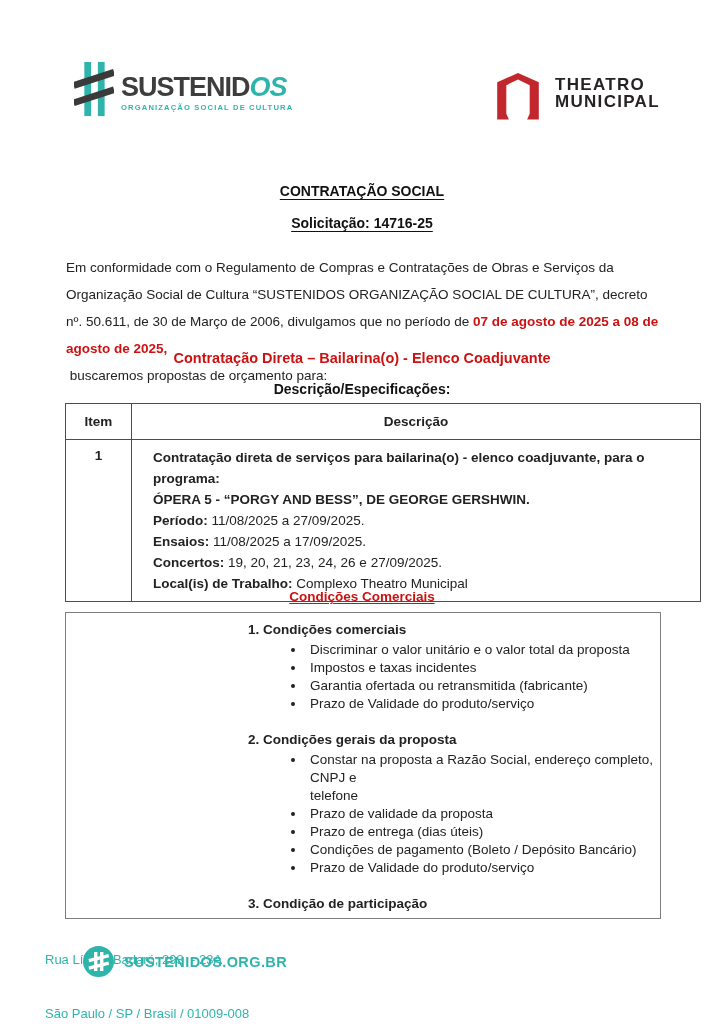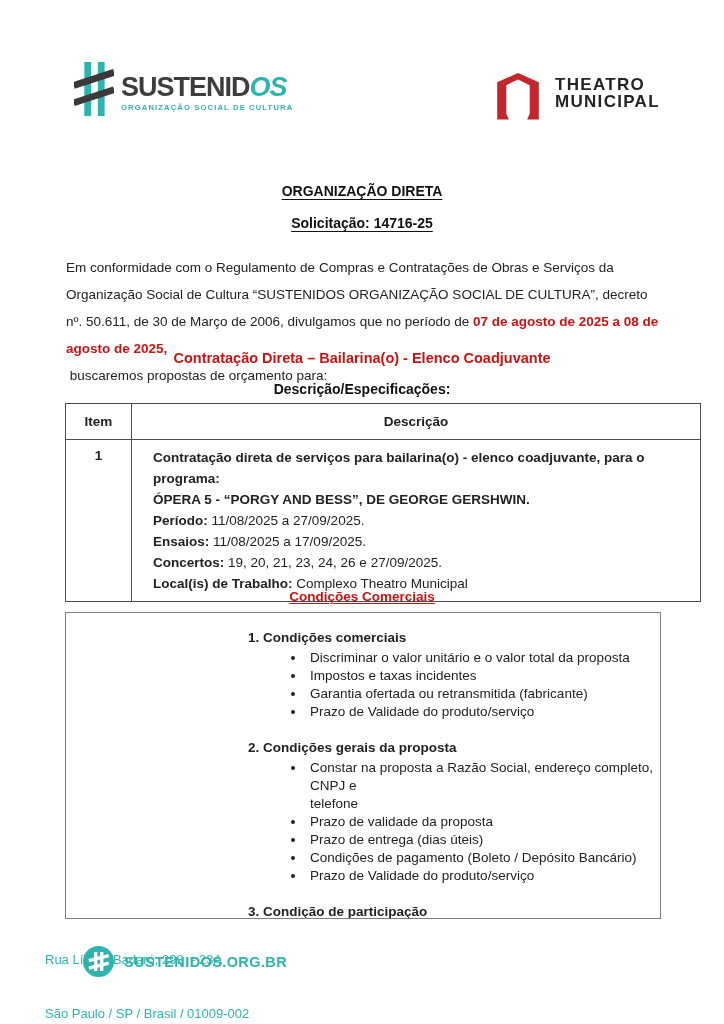--- a/index.html
+++ b/index.html
@@ -35,21 +35,21 @@
   table.spec{position:absolute;left:65px;top:403px;width:636px;border-collapse:collapse;font-size:13.5px;color:#222;}
   table.spec th,table.spec td{border:1px solid #4d4d4d;}
   table.spec th{font-weight:bold;padding:10px 4px;text-align:center;}
   table.spec th.item-col{width:57px;}
   table.spec td.item{vertical-align:top;text-align:center;font-weight:bold;padding-top:8px;}
   table.spec td.desc{padding:7px 11px;line-height:21px;}
   .desc-line{white-space:pre-wrap;margin-left:10px;}
   .b{font-weight:bold;}
   
   .cond-heading{position:absolute;left:0;top:589px;width:100%;text-align:center;font-size:13.5px;font-weight:bold;color:var(--red);text-decoration:underline;text-underline-offset:2px;}
-  .cond-box{position:absolute;left:65px;top:612px;width:596px;height:307px;box-sizing:border-box;border:1px solid #7d7d7d;padding-top:16px;font-size:13.5px;color:#222;overflow:hidden;}
+  .cond-box{position:absolute;left:65px;top:612px;width:596px;height:307px;box-sizing:border-box;border:1px solid #7d7d7d;padding-top:8px;font-size:13.5px;color:#222;overflow:hidden;}
   .sec-title{margin-left:182px;font-weight:bold;line-height:18px;}
   .cond-box ul{list-style:disc;margin:2px 0 18px 0;padding-left:240px;}
   .cond-box li{line-height:18px;white-space:pre-wrap;padding-left:4px;}
   
   .footer-address{position:absolute;left:45px;top:915px;font-size:13px;line-height:18px;color:var(--teal);white-space:pre;}
   .footer-brand{position:absolute;left:83px;top:946px;display:flex;align-items:center;}
   .footer-brand .site{margin-left:10px;font-weight:bold;font-size:14.5px;letter-spacing:0.4px;color:var(--teal);text-align:center;}
   :root{--teal:#2FB4AC;--red:#CC1111;}
 </style>
 </head>
@@ -74,21 +74,21 @@
     <svg width="52" height="52" viewBox="0 0 60 60">
       <path d="M6,57 L6,14 L30,3.5 L54,14 L54,57 L40.5,57 L43.5,50.5 L43.5,17.5 L30,11 L16.5,17.5 L16.5,50.5 L19.5,57 Z" fill="#C1272D"></path>
     </svg>
     <div class="words">
       <div>THEATRO</div>
       <div>MUNICIPAL</div>
     </div>
   </div>
 
   <div class="doc-titles">
-    <div class="t">ORGANIZAÇÃO DIRETA</div>
+    <div class="t">CONTRATAÇÃO SOCIAL</div>
     <div class="t">Solicitação: 14716-25</div>
   </div>
 
   <p class="intro"><span>Em conformidade com o Regulamento de Compras e Contratações de Obras e Serviços da Organização Social de Cultura “SUSTENIDOS ORGANIZAÇÃO SOCIAL DE CULTURA”, decreto nº. 50.611, de 30 de Março de 2006, divulgamos que no período de </span><span class="hl">07 de agosto de 2025 a 08 de agosto de 2025,</span><span class="post"> buscaremos propostas de orçamento para:</span></p>
 
   <div class="subject">Contratação Direta – Bailarina(o) - Elenco Coadjuvante</div>
   <div class="spec-label">Descrição/Especificações:</div>
 
   <table class="spec">
     <thead>
@@ -129,21 +129,21 @@
       <li>Prazo de validade da proposta</li>
       <li>Prazo de entrega (dias úteis)</li>
       <li>Condições de pagamento (Boleto / Depósito Bancário)</li>
       <li>Prazo de Validade do produto/serviço</li>
     </ul>
     <div class="sec-title">3. Condição de participação</div>
   </div>
 
   <div class="footer-address">
     <div>Rua Líbero Badaró, 293  - 23A</div>
-    <div>São Paulo / SP / Brasil / 01009-002</div>
+    <div>São Paulo / SP / Brasil / 01009-008</div>
   </div>
 
   <div class="footer-brand">
     <svg width="31" height="31" viewBox="0 0 31 31">
       <circle cx="15.5" cy="15.5" r="15.5" fill="#2FB4AC"></circle>
       <g fill="#ffffff">
         <rect x="11" y="6" width="3.4" height="19"></rect>
         <rect x="17" y="6" width="3.4" height="19"></rect>
         <rect x="5.5" y="10.5" width="20.5" height="3.4" transform="rotate(-14 15.5 12)"></rect>
         <rect x="5.5" y="18" width="20.5" height="3.4" transform="rotate(-14 15.5 19.5)"></rect>

